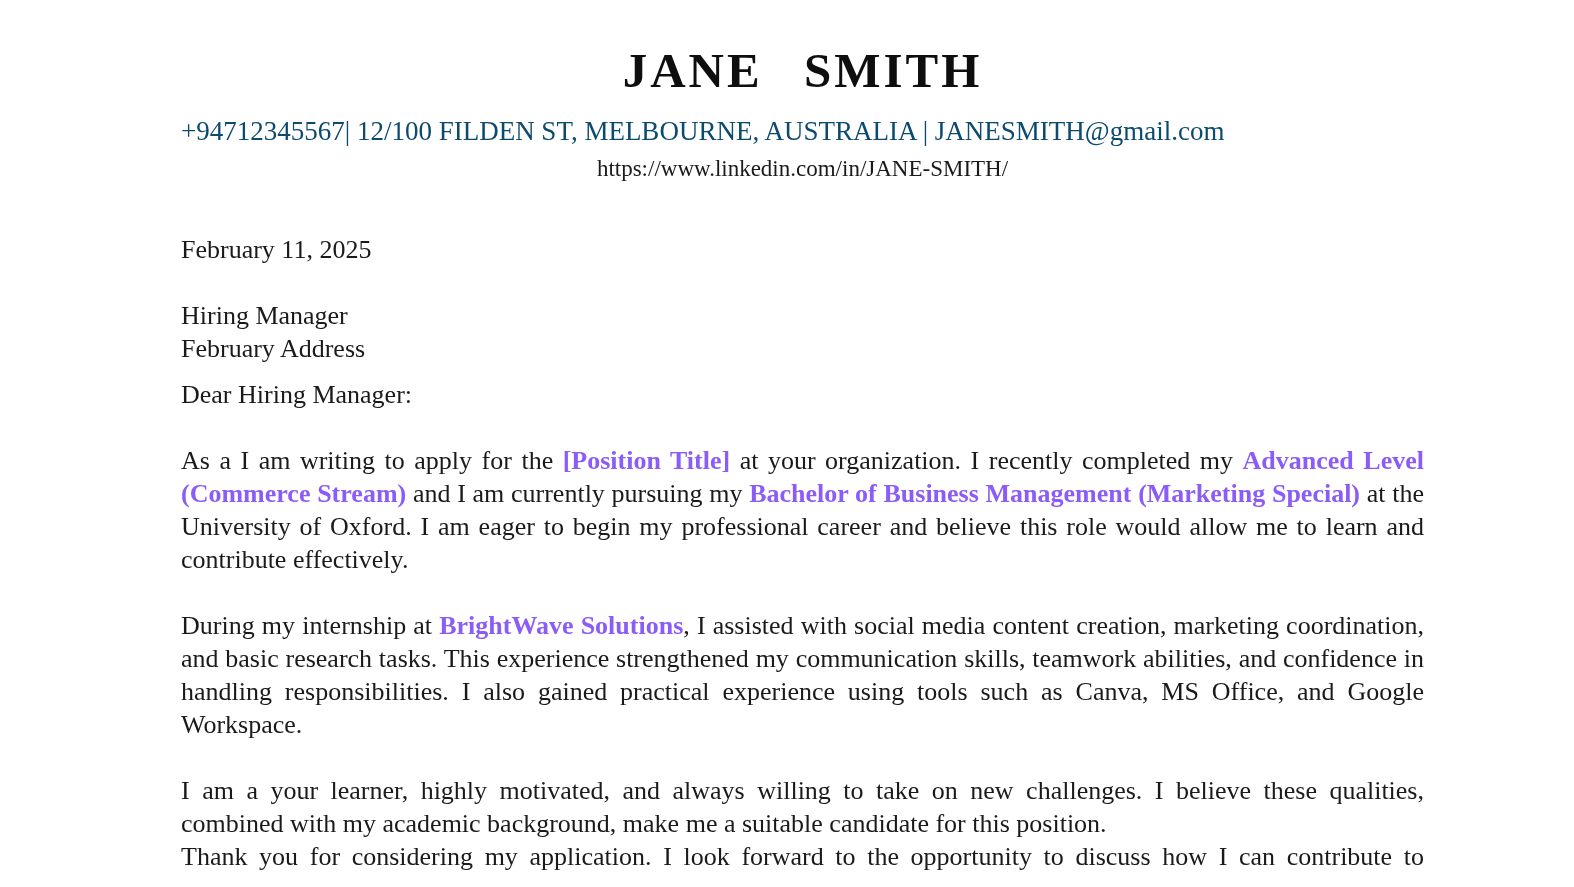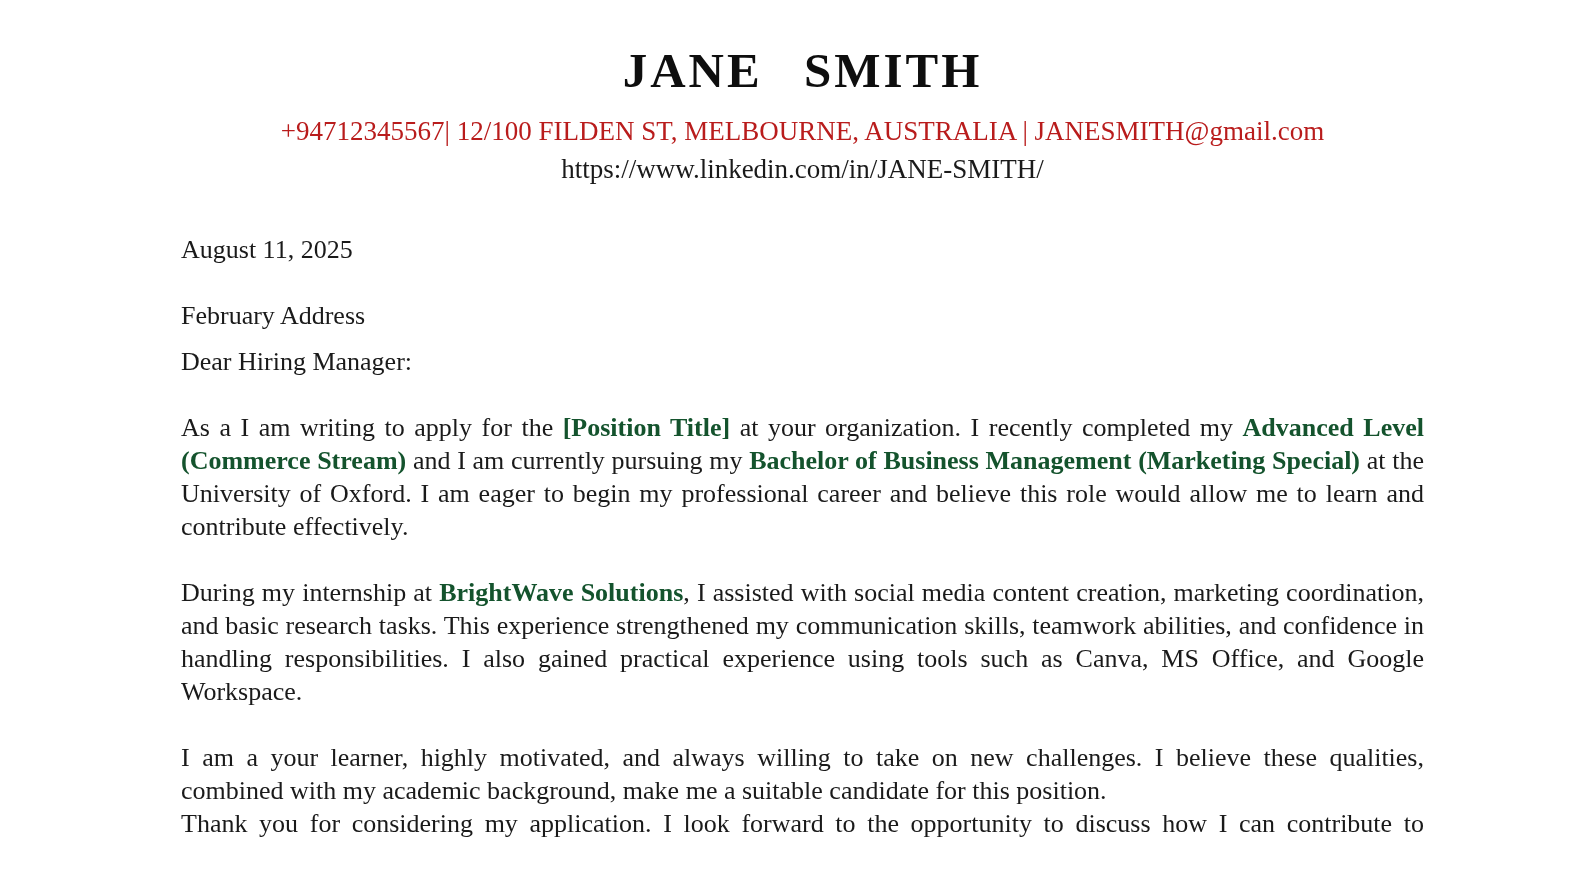--- a/index.html
+++ b/index.html
@@ -25,29 +25,28 @@
     margin: 0;
     text-align: center;
     font-size: 49px;
     font-weight: 700;
     letter-spacing: 3px;
     word-spacing: 26px;
     color: #0e0e0e;
   }
   .contact-line {
     margin-top: 14px;
-    text-align: center;
     font-size: 27px;
     line-height: 36px;
-    color: #b91c1c;
+    color: #0c4a6e;
   }
   .linkedin-line {
     margin-top: 2px;
     text-align: center;
-    font-size: 27px;
+    font-size: 23px;
     line-height: 36px;
     color: #1a1a1a;
   }
   .letter-body {
     font-size: 26px;
     line-height: 33px;
     color: #1a1a1a;
   }
   .date-line {
     margin-top: 46px;
@@ -60,39 +59,40 @@
   }
   #paragraphs p {
     margin: 33px 0 0 0;
     text-align: justify;
   }
   #paragraphs p.justify-last {
     text-align-last: justify;
   }
   #paragraphs b {
     font-weight: 700;
-    color: #14532d;
+    color: #8b5cf6;
   }
 </style>
 </head>
 <body>
 
 <div class="page">
 
   <header>
     <h1 class="applicant-name">JANE SMITH</h1>
     <div class="contact-line">+94712345567| 12/100 FILDEN ST, MELBOURNE, AUSTRALIA | JANESMITH@gmail.com</div>
     <div class="linkedin-line">https://www.linkedin.com/in/JANE-SMITH/</div>
   </header>
 
   <div class="letter-body">
 
-    <div class="date-line">August 11, 2025</div>
+    <div class="date-line">February 11, 2025</div>
 
     <div class="recipient-block">
+      <div>Hiring Manager</div>
       <div>February Address</div>
     </div>
 
     <div class="salutation">Dear Hiring Manager:</div>
 
     <div id="paragraphs">
         <p><span>As a I am writing to apply for the </span><b>[Position Title]</b><span> at your organization. I recently completed my </span><b>Advanced Level (Commerce Stream)</b><span> and I am currently pursuing my </span><b>Bachelor of Business Management (Marketing Special)</b><span> at the University of Oxford. I am eager to begin my professional career and believe this role would allow me to learn and contribute effectively.</span></p>
         <p><span>During my internship at </span><b>BrightWave Solutions</b><span>, I assisted with social media content creation, marketing coordination, and basic research tasks. This experience strengthened my communication skills, teamwork abilities, and confidence in handling responsibilities. I also gained practical experience using tools such as Canva, MS Office, and Google Workspace.</span></p>
         <p><span>I am a your learner, highly motivated, and always willing to take on new challenges. I believe these qualities, combined with my academic background, make me a suitable candidate for this position.</span></p>
         <p class="justify-last" style="margin-top: 0px;"><span>Thank you for considering my application. I look forward to the opportunity to discuss how I can contribute to</span></p>

